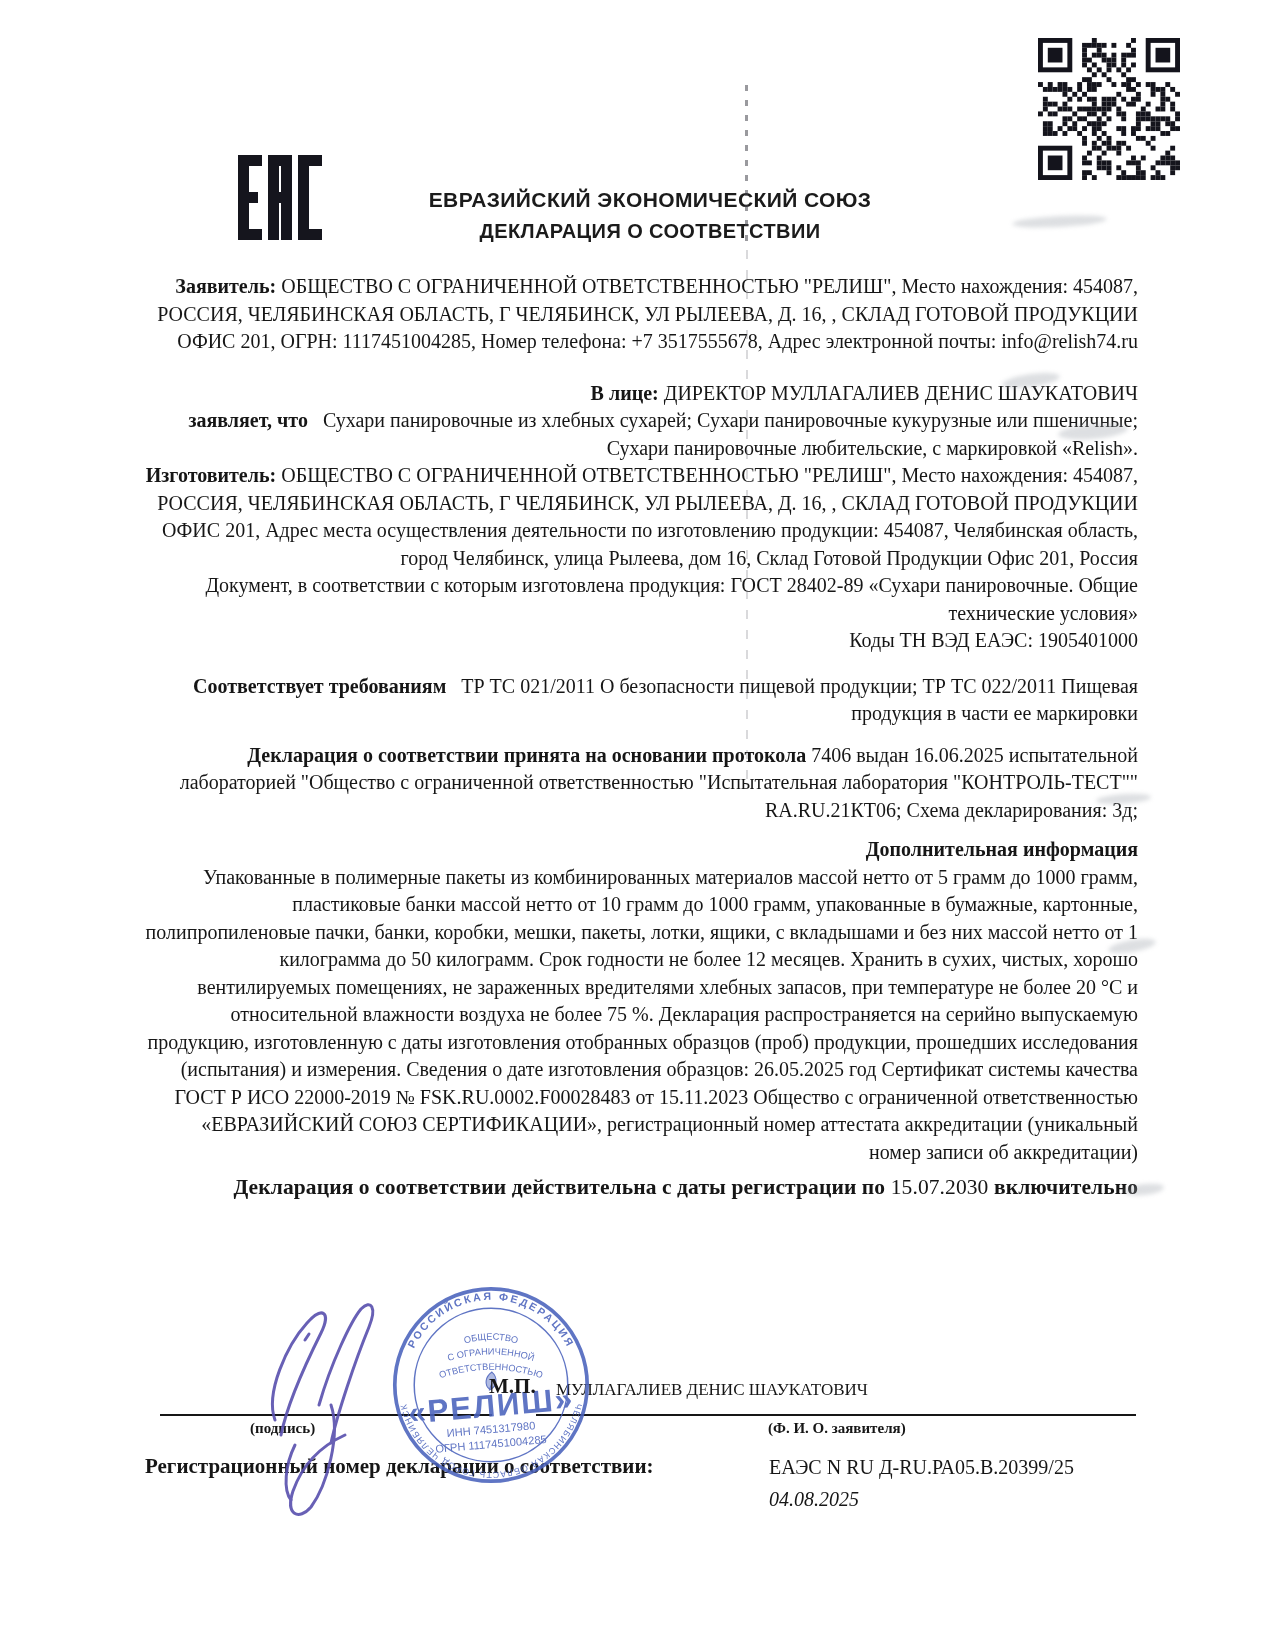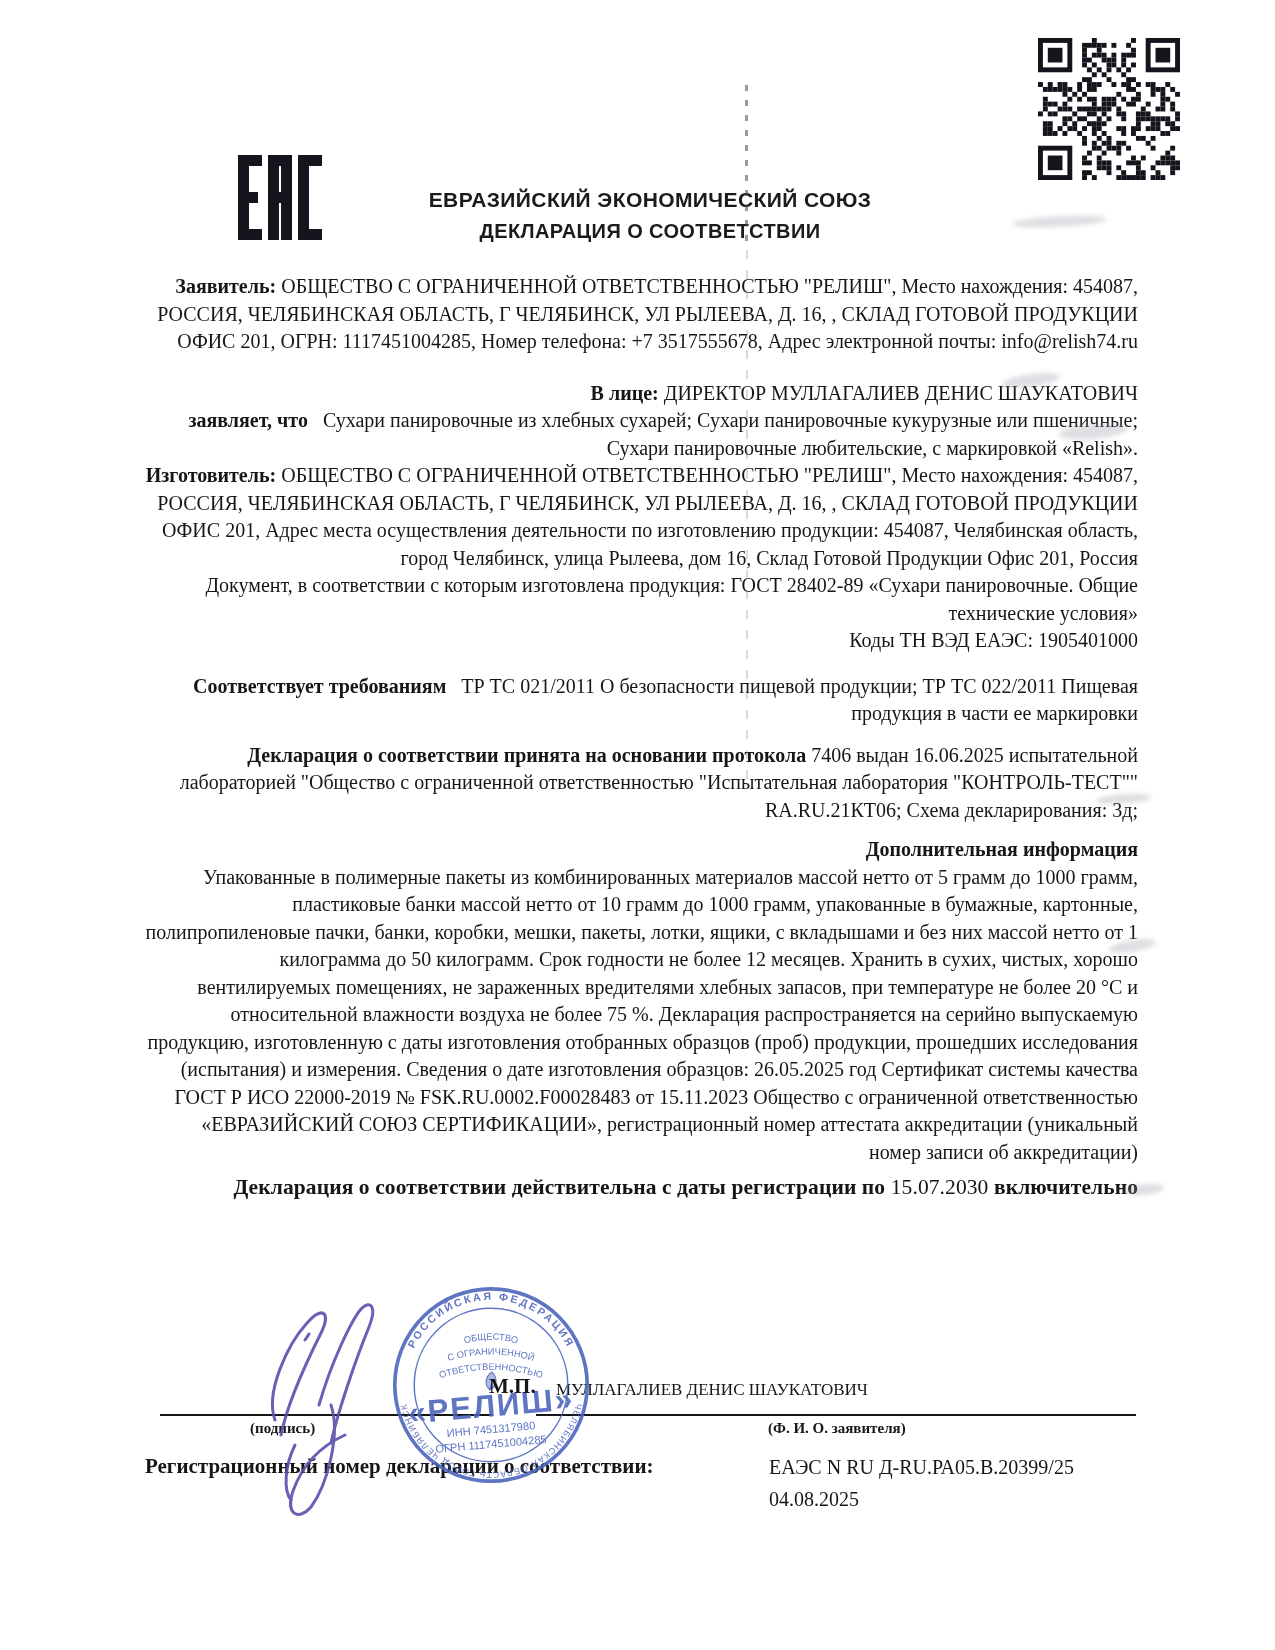--- a/index.html
+++ b/index.html
@@ -35,21 +35,21 @@
   .sig-line.left{left:160px;top:1414px;width:332px;}
   .sig-line.right{left:536px;top:1414px;width:600px;}
   .caption{position:absolute;font-size:15px;font-weight:bold;z-index:2;}
   .caption.sign{left:250px;top:1420px;}
   .caption.fio{left:768px;top:1420px;}
   .reg-label{position:absolute;left:145px;font-size:21px;font-weight:bold;z-index:2;}
   .reg-value{position:absolute;left:723px;font-size:20px;z-index:2;margin-left:46px;}
   .row-number{top:1454px;}
   .row-number-v{top:1456px;}
   .row-date{top:1486px;}
-  .row-date-v{top:1488px;}
+  .row-date-v{top:1488px;font-style:italic;}
   
   .fold-line{position:absolute;z-index:1;}
   .fold-a{left:745px;top:85px;width:3px;height:165px;
     background:repeating-linear-gradient(180deg,rgba(70,70,78,.55) 0 6px,transparent 6px 15px);}
   .fold-b{left:746px;top:250px;width:2px;height:540px;
     background:repeating-linear-gradient(180deg,rgba(120,120,128,.28) 0 9px,transparent 9px 20px);}
   .smudge{position:absolute;background:#9aa0a8;opacity:.33;border-radius:50%;filter:blur(2px);z-index:1;}
   .sm1{left:1002px;top:374px;width:58px;height:13px;transform:rotate(-8deg);}
   .sm2{left:1058px;top:424px;width:70px;height:15px;transform:rotate(-5deg);}
   .sm3{left:1012px;top:216px;width:95px;height:11px;transform:rotate(-3deg);}

